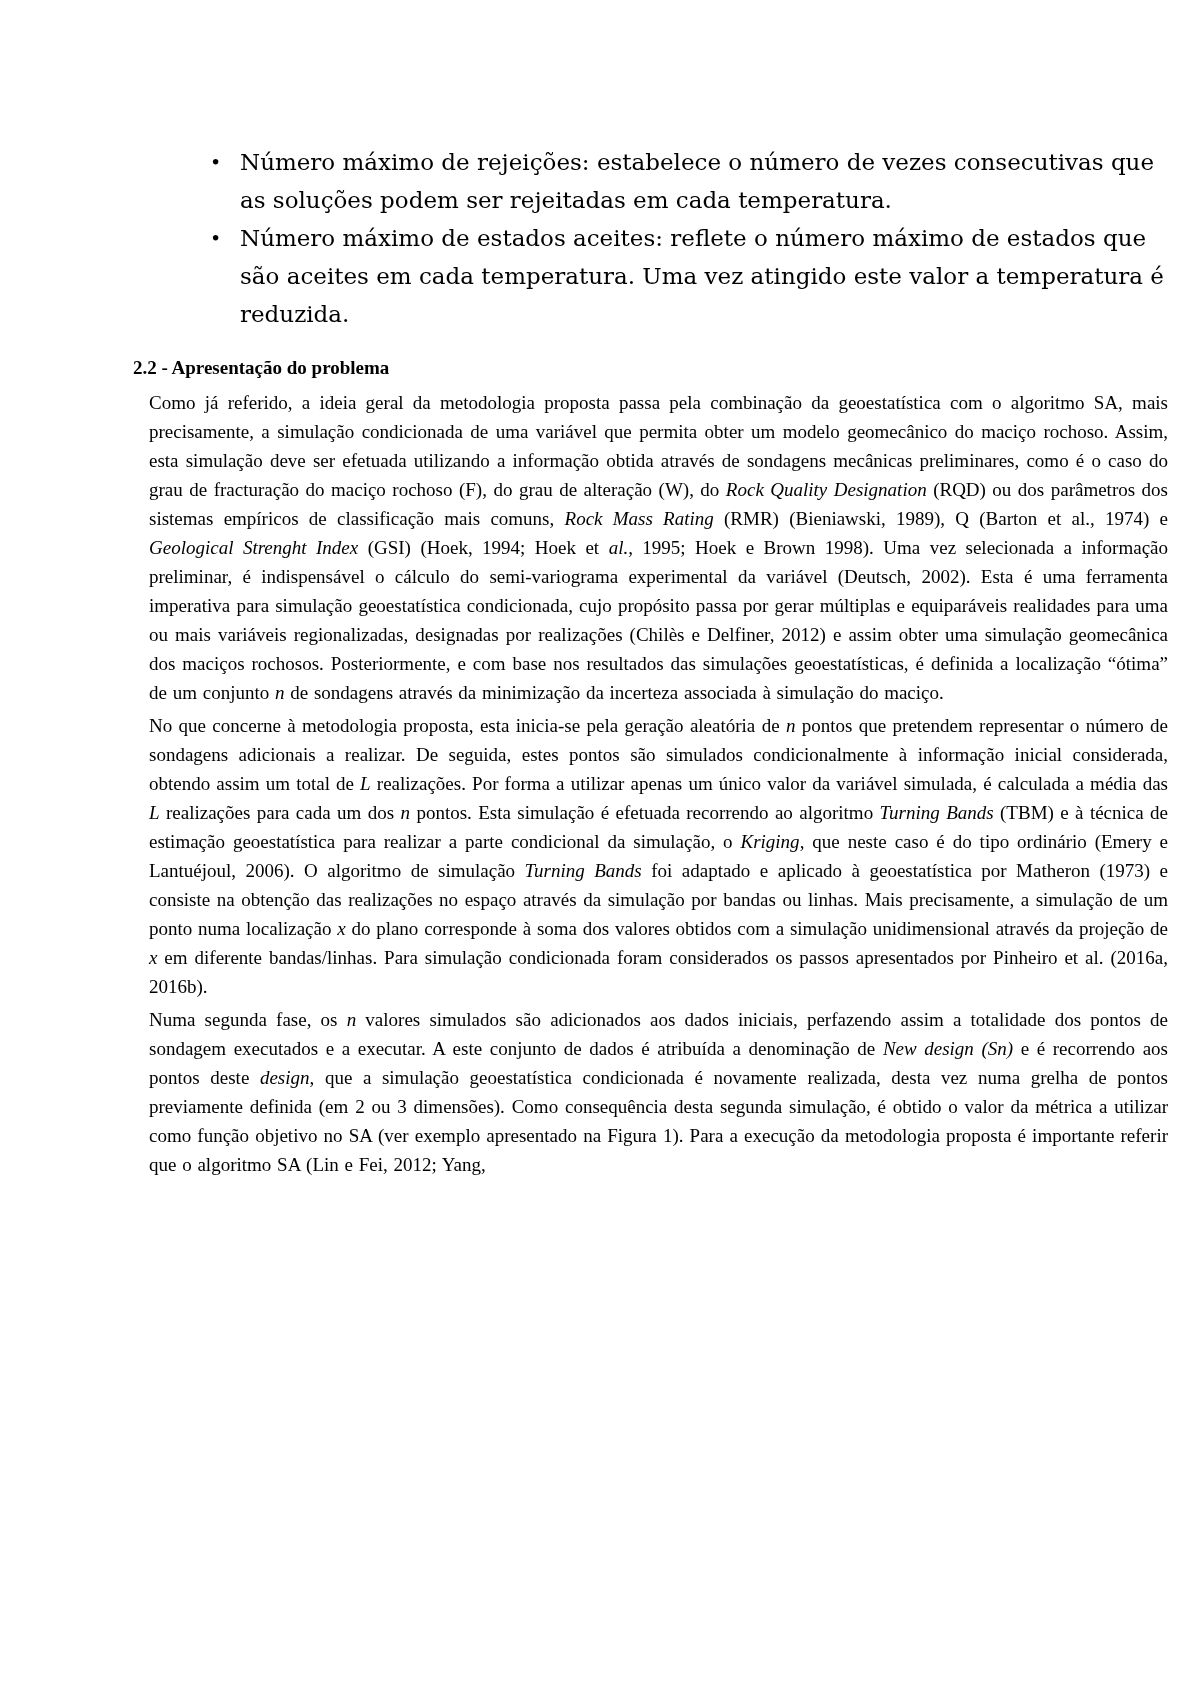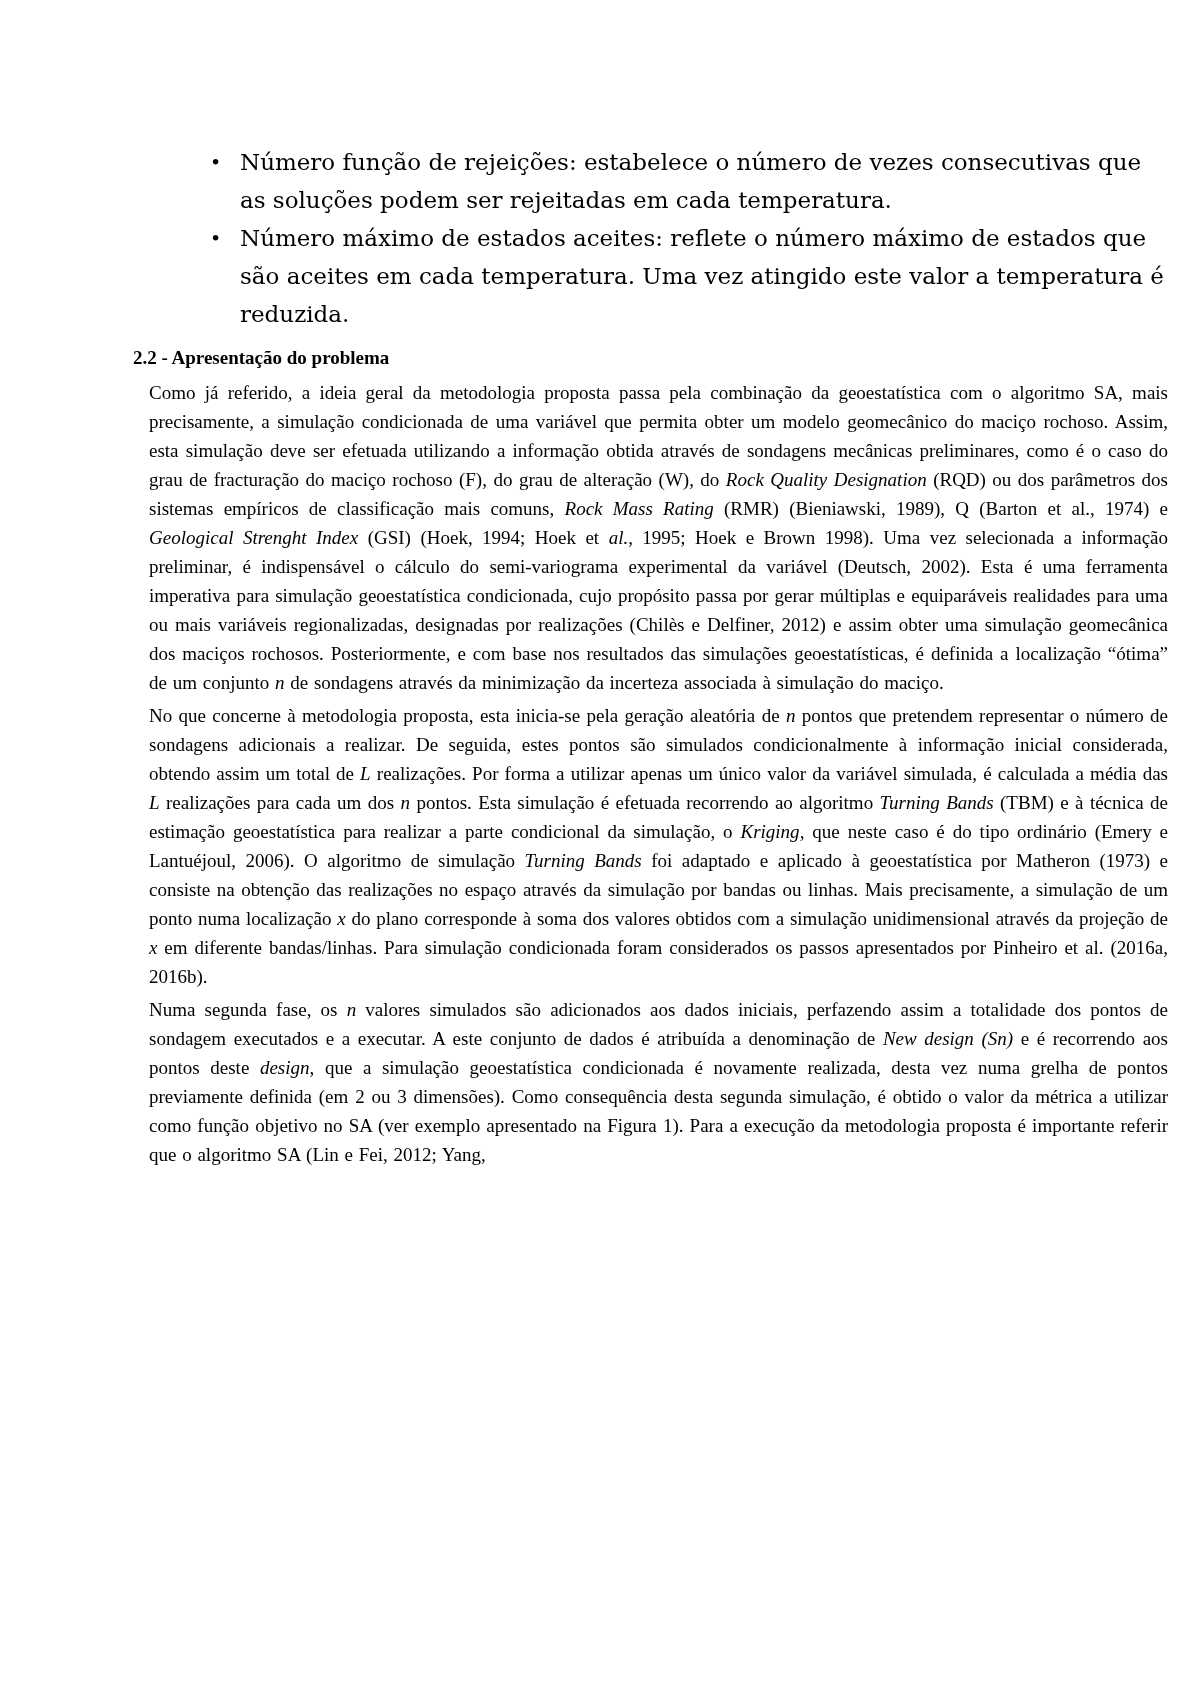--- a/index.html
+++ b/index.html
@@ -37,21 +37,21 @@
   }
   .bullet-marker {
     position: absolute;
     left: 77px;
     top: 0;
     font-size: 19px;
     line-height: 38px;
   }
   
   .section-heading {
-    margin: 10px 0 6px 0;
+    margin: 20px 0 6px 0;
     font-family: "Liberation Serif", serif;
     font-weight: bold;
     font-size: 19px;
     line-height: 29px;
   }
   
   .body-paragraph {
     margin: 0 0 4px 16px;
     font-family: "Liberation Serif", serif;
     font-size: 19px;
@@ -65,21 +65,21 @@
 </style>
 </head>
 <body>
 
 <div class="page">
   <div class="content">
 
     <ul class="bullet-list">
       <li class="bullet-item">
         <span class="bullet-marker">•</span>
-        <span class="bullet-text"><span>Número função de rejeições: estabelece o número de vezes consecutivas que as soluções podem ser rejeitadas em cada temperatura.</span></span>
+        <span class="bullet-text"><span>Número máximo de rejeições: estabelece o número de vezes consecutivas que as soluções podem ser rejeitadas em cada temperatura.</span></span>
       </li>
       <li class="bullet-item">
         <span class="bullet-marker">•</span>
         <span class="bullet-text"><span>Número máximo de estados aceites: reflete o número máximo de estados que são aceites em cada temperatura. Uma vez atingido este valor a temperatura é reduzida.</span></span>
       </li>
     </ul>
 
     <h2 class="section-heading">2.2 - Apresentação do problema</h2>
 
     <p class="body-paragraph"><span>Como já referido, a ideia geral da metodologia proposta passa pela combinação da geoestatística com o algoritmo SA, mais precisamente, a simulação condicionada de uma variável que permita obter um modelo geomecânico do maciço rochoso. Assim, esta simulação deve ser efetuada utilizando a informação obtida através de sondagens mecânicas preliminares, como é o caso do grau de fracturação do maciço rochoso (F), do grau de alteração (W), do </span><em>Rock Quality Designation</em><span> (RQD) ou dos parâmetros dos sistemas empíricos de classificação mais comuns, </span><em>Rock Mass Rating</em><span> (RMR) (Bieniawski, 1989), Q (Barton et al., 1974) e </span><em>Geological Strenght Index</em><span> (GSI) (Hoek, 1994; Hoek et </span><em>al.,</em><span> 1995; Hoek e Brown 1998). Uma vez selecionada a informação preliminar, é indispensável o cálculo do semi-variograma experimental da variável (Deutsch, 2002). Esta é uma ferramenta imperativa para simulação geoestatística condicionada, cujo propósito passa por gerar múltiplas e equiparáveis realidades para uma ou mais variáveis regionalizadas, designadas por realizações (Chilès e Delfiner, 2012) e assim obter uma simulação geomecânica dos maciços rochosos. Posteriormente, e com base nos resultados das simulações geoestatísticas, é definida a localização “ótima” de um conjunto </span><em>n</em><span> de sondagens através da minimização da incerteza associada à simulação do maciço.</span></p>

